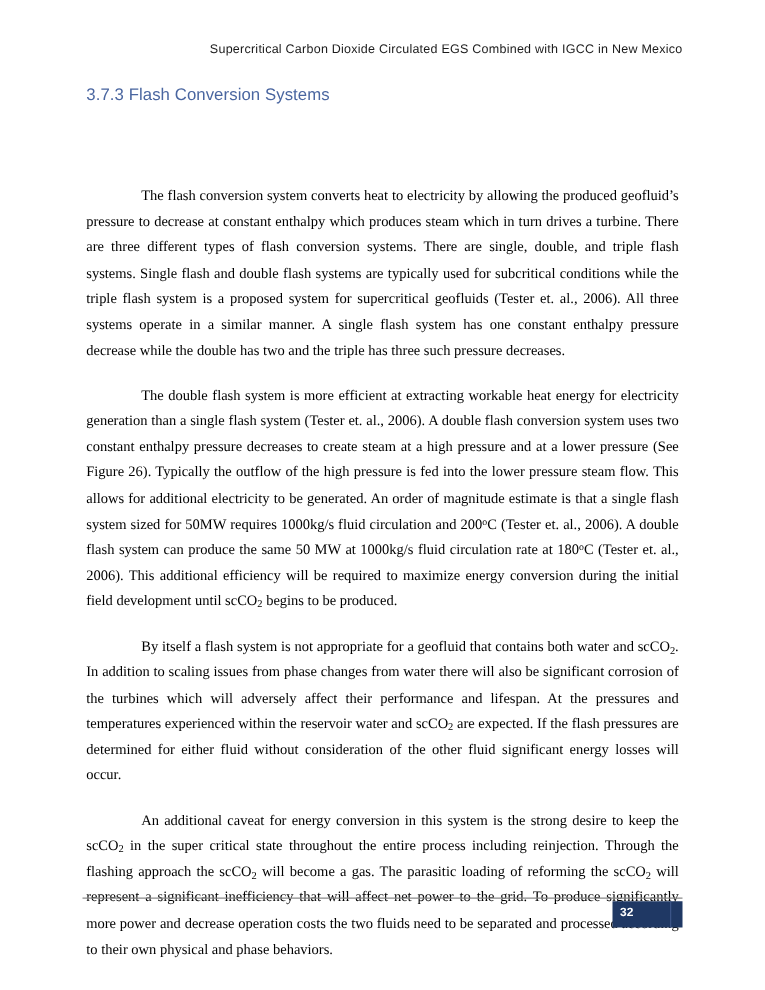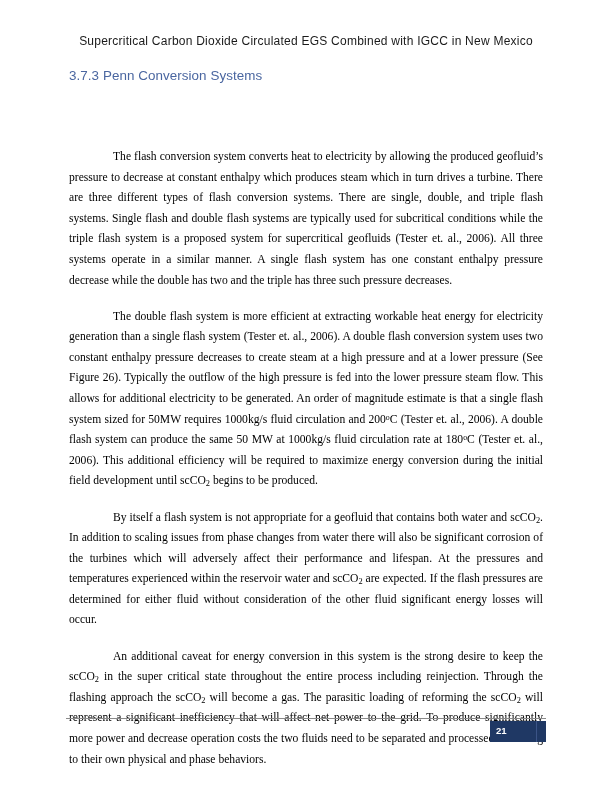--- a/index.html
+++ b/index.html
@@ -22,23 +22,23 @@
     width: 612px;
     height: 792px;
   }
 
   
   .running-header {
     position: absolute;
     top: 34px;
     left: 66px;
     width: 480px;
-    text-align: center;
+    text-align: right;
     font-family: "Liberation Sans", "DejaVu Sans", sans-serif;
-    font-size: 12px;
+    font-size: 10px;
     letter-spacing: 0.02em;
     color: #1a1a1a;
   }
 
   
   .section-heading {
     position: absolute;
     top: 68px;
     left: 69px;
     font-family: "Liberation Sans", "DejaVu Sans", sans-serif;
@@ -138,21 +138,21 @@
     background: #3b5487;
   }
 </style>
 </head>
 <body>
 
 <div class="page">
 
   <div class="running-header">Supercritical Carbon Dioxide Circulated EGS Combined with IGCC in New Mexico</div>
 
-  <div class="section-heading">3.7.3 Penn Conversion Systems</div>
+  <div class="section-heading">3.7.3 Flash Conversion Systems</div>
 
   <div class="body-col">
 
     <p class="para">
       <span class="indent"></span><span>The flash conversion system converts heat to electricity by allowing the produced geofluid’s pressure to decrease at constant enthalpy which produces steam which in turn drives a turbine.  There are three different types of flash conversion systems.  There are single, double, and triple flash systems.   Single flash and double flash systems are typically used for subcritical conditions while the triple flash system is a proposed system for supercritical geofluids (Tester et. al., 2006).  All three systems operate in a similar manner.  A single flash system has one constant enthalpy pressure decrease while the double has two and the triple has three such pressure decreases.</span>
     </p>
 
     <p class="para">
       <span class="indent"></span><span>The double flash system is more efficient at extracting workable heat energy for electricity generation than a single flash system (Tester et. al., 2006).  A double flash conversion system uses two constant enthalpy pressure decreases to create steam at a high pressure and at a lower pressure (See Figure 26).  Typically the outflow of the high pressure is fed into the lower pressure steam flow.  This allows for additional electricity to be generated.    An order of magnitude estimate is that a single flash system sized for 50MW requires 1000kg/s fluid circulation and 200</span><sup>o</sup><span>C (Tester et. al., 2006).  A double flash system can produce the same 50 MW at 1000kg/s fluid circulation rate at 180</span><sup>o</sup><span>C (Tester et. al., 2006).  This additional efficiency will be required to maximize energy conversion during the initial field development until scCO</span><sub>2</sub><span> begins to be produced.</span>
     </p>
@@ -164,18 +164,18 @@
     <p class="para">
       <span class="indent"></span><span>An additional caveat for energy conversion in this system is the strong desire to keep the scCO</span><sub>2</sub><span> in the super critical state throughout the entire process including reinjection.  Through the flashing approach the scCO</span><sub>2</sub><span> will become a gas.  The parasitic loading of reforming the scCO</span><sub>2</sub><span> will represent a significant inefficiency that will affect net power to the grid.  To produce significantly more power and decrease operation costs the two fluids need to be separated and processed according to their own physical and phase behaviors.</span>
     </p>
 
   </div>
 
   <div class="footer-rule"></div>
 
   <div class="footer-bar">
     <div class="page-number-box">
-      <span class="pn">21</span>
+      <span class="pn">32</span>
       <span class="divider"></span>
     </div>
   </div>
 
 </div>
 
 </body></html>

